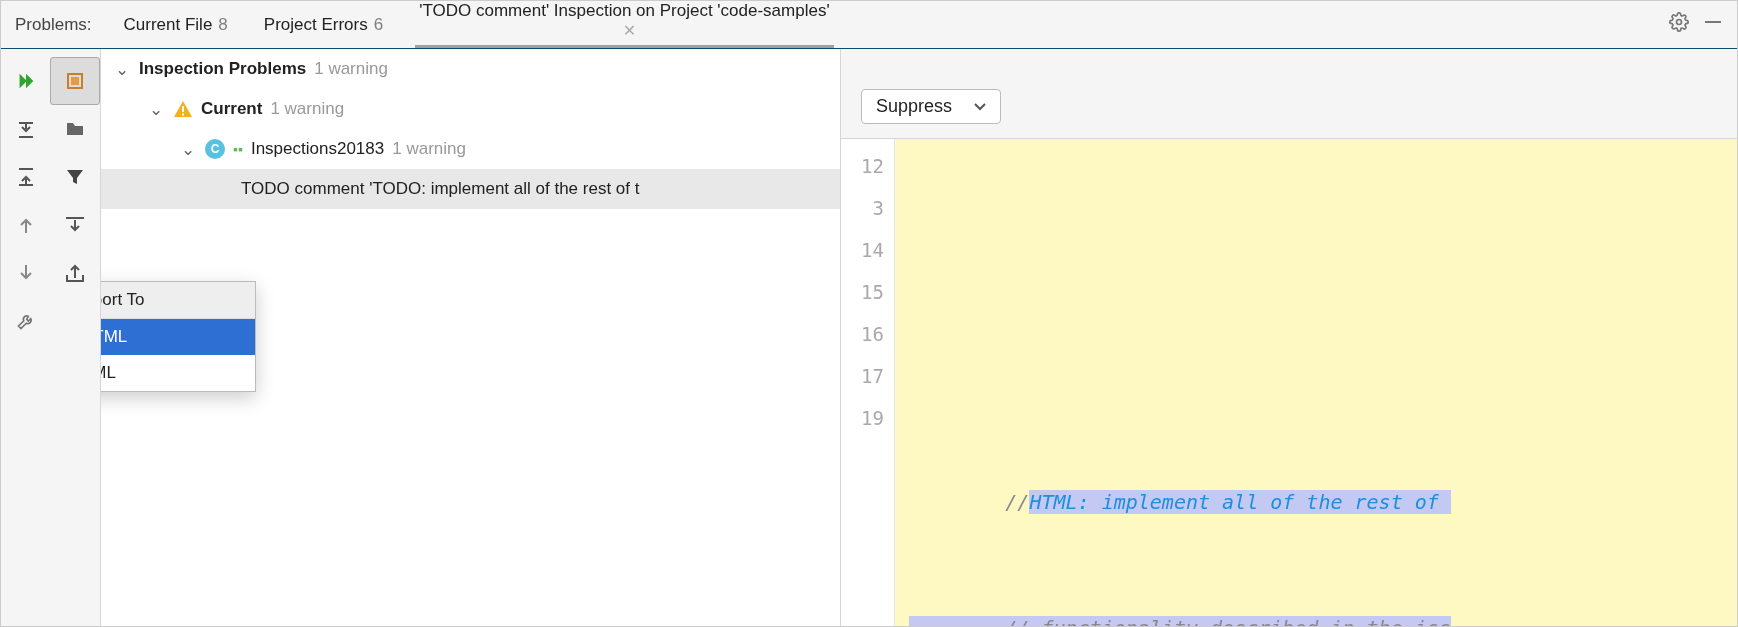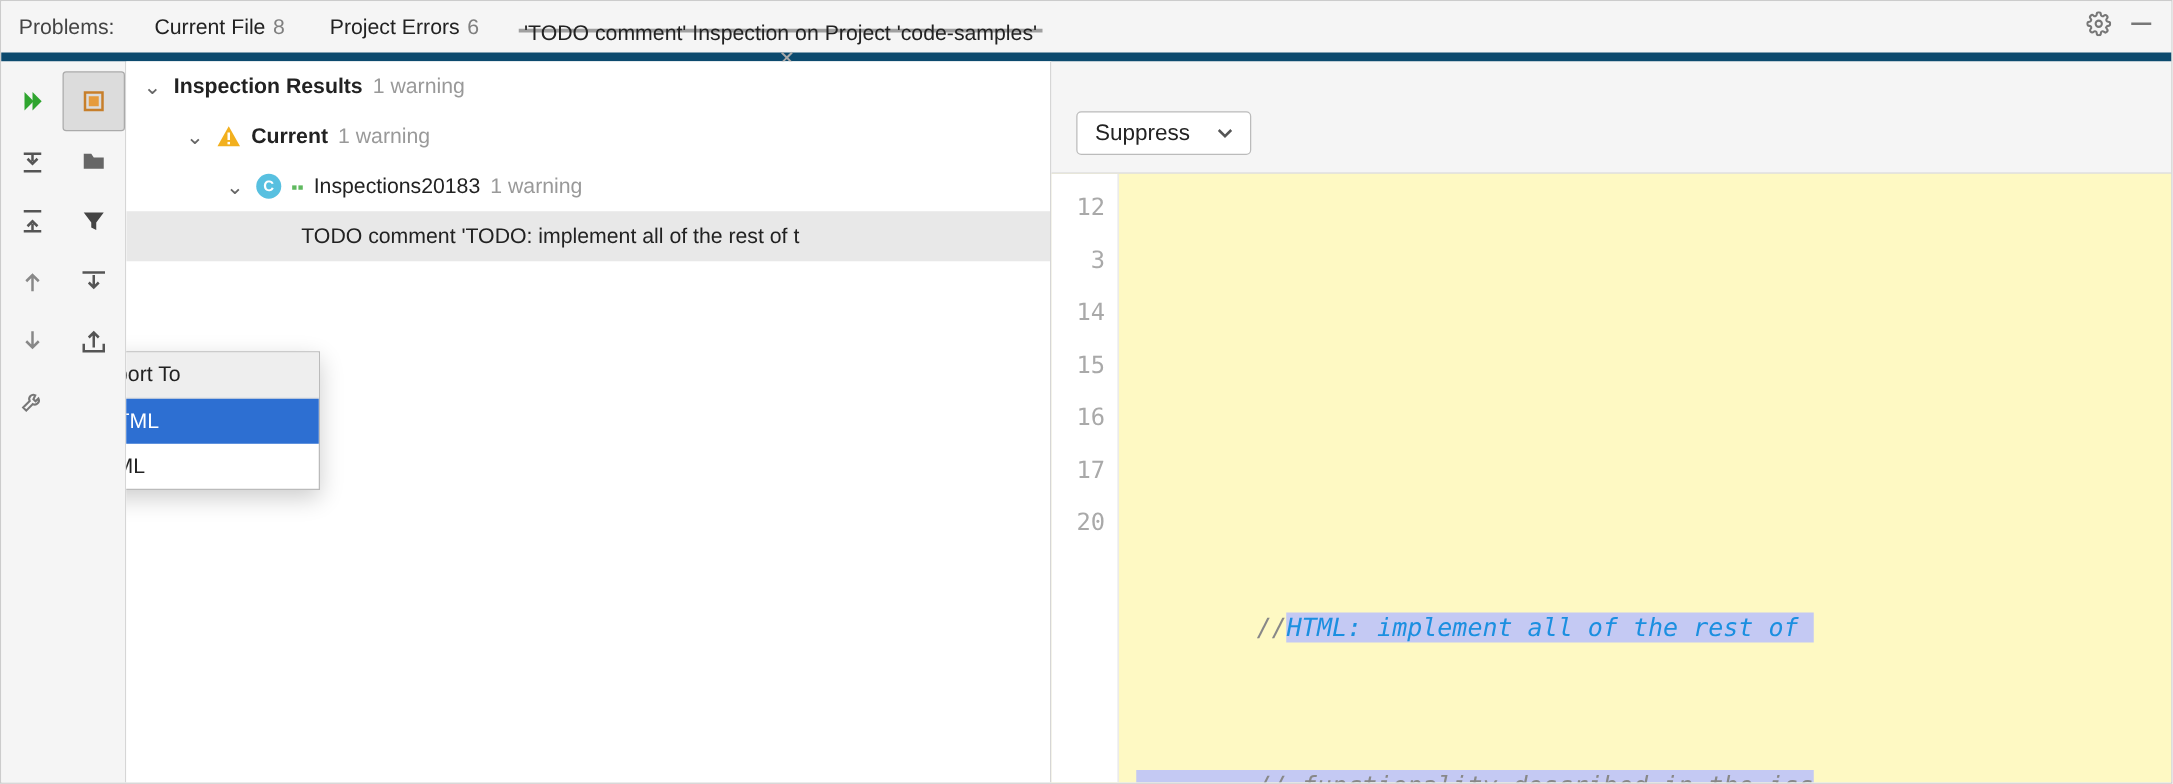--- a/index.html
+++ b/index.html
@@ -12,25 +12,25 @@
     height: 627px;
     overflow: hidden;
     display: flex;
     flex-direction: column;
     border: 1px solid #ccc;
   }
   
   .tabbar {
     height: 48px;
     background: #f5f5f5;
-    border-bottom: 7px solid #0c4a6e;
+    border-bottom: 1px solid #0c4a6e;
     display: flex;
     align-items: center;
     gap: 28px;
-    padding: 16px 14px;
+    padding: 0 14px;
     position: relative;
   }
   .tabbar .label { color: #444; font-size: 17px; }
   .tabbar .count { color: #808080; margin-left: 6px; }
   .tab { padding: 0 4px; height: 100%; display: flex; align-items: center; cursor: pointer; }
   .tab.active { border-bottom: 3px solid #a0a0a0; flex-direction: column; }
   .tab .close { margin-left: 10px; color: #aaa; font-size: 16px; }
   .tabbar .right { margin-left: auto; display:flex; align-items:center; gap:14px; }
   .gear, .minimize { color:#777; cursor:pointer; }
 
@@ -241,21 +241,21 @@
             <path d="M14.7 6.3a4 4 0 0 0-5.4 5.4L3 18l3 3 6.3-6.3a4 4 0 0 0 5.4-5.4l-2.8 2.8-2-2z"></path>
           </svg>
       </div>
       <div class="toolbtn"></div>
     </div>
   </div>
 
   <div class="tree">
     <div class="treerow">
       <span class="chev">⌄</span>
-      <span class="title">Inspection Results</span>
+      <span class="title">Inspection Problems</span>
       <span class="gray">1 warning</span>
     </div>
     <div class="treerow indent1">
       <span class="chev">⌄</span>
       <span class="warn-icon">
         <svg width="20" height="20" viewBox="0 0 20 20">
             <path d="M10 2l9 16H1z" fill="#f2b01e"></path>
             <rect x="9" y="7" width="2" height="6" fill="#fff"></rect>
             <rect x="9" y="14.5" width="2" height="2" fill="#fff"></rect>
           </svg>
@@ -293,21 +293,21 @@
       </div>
     </div>
     <div class="code-area">
       <div class="gutter">
         <div>12</div>
         <div>3</div>
         <div>14</div>
         <div>15</div>
         <div>16</div>
         <div>17</div>
-        <div>20</div>
+        <div>19</div>
       </div>
       <div class="code">
         <div class="codeline"></div>
         <div class="codeline"></div>
         <div class="codeline">        <span class="comment">//</span><span class="todo sel-bg">HTML: implement all of the rest of </span></div>
         <div class="codeline"><span class="sel-bg">        <span class="comment">// functionality described in the iss</span></span></div>
         
         
         
       </div>

